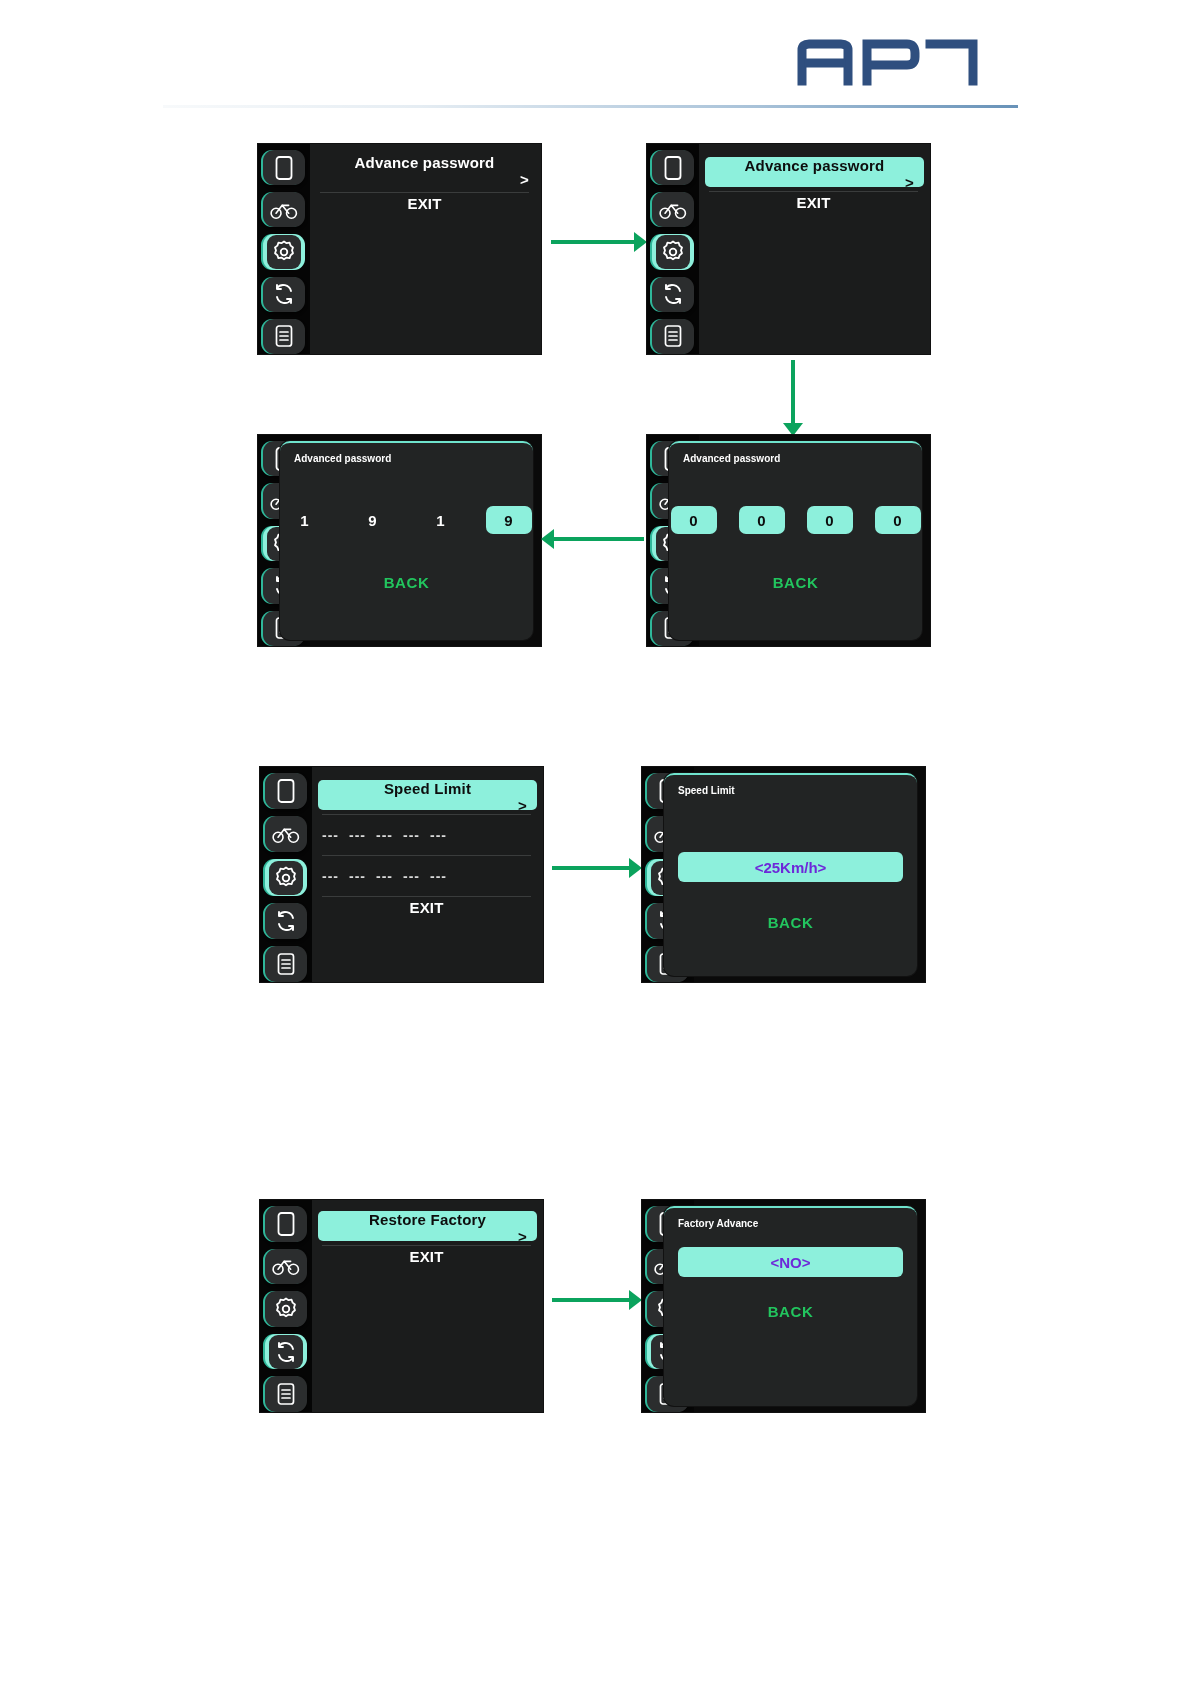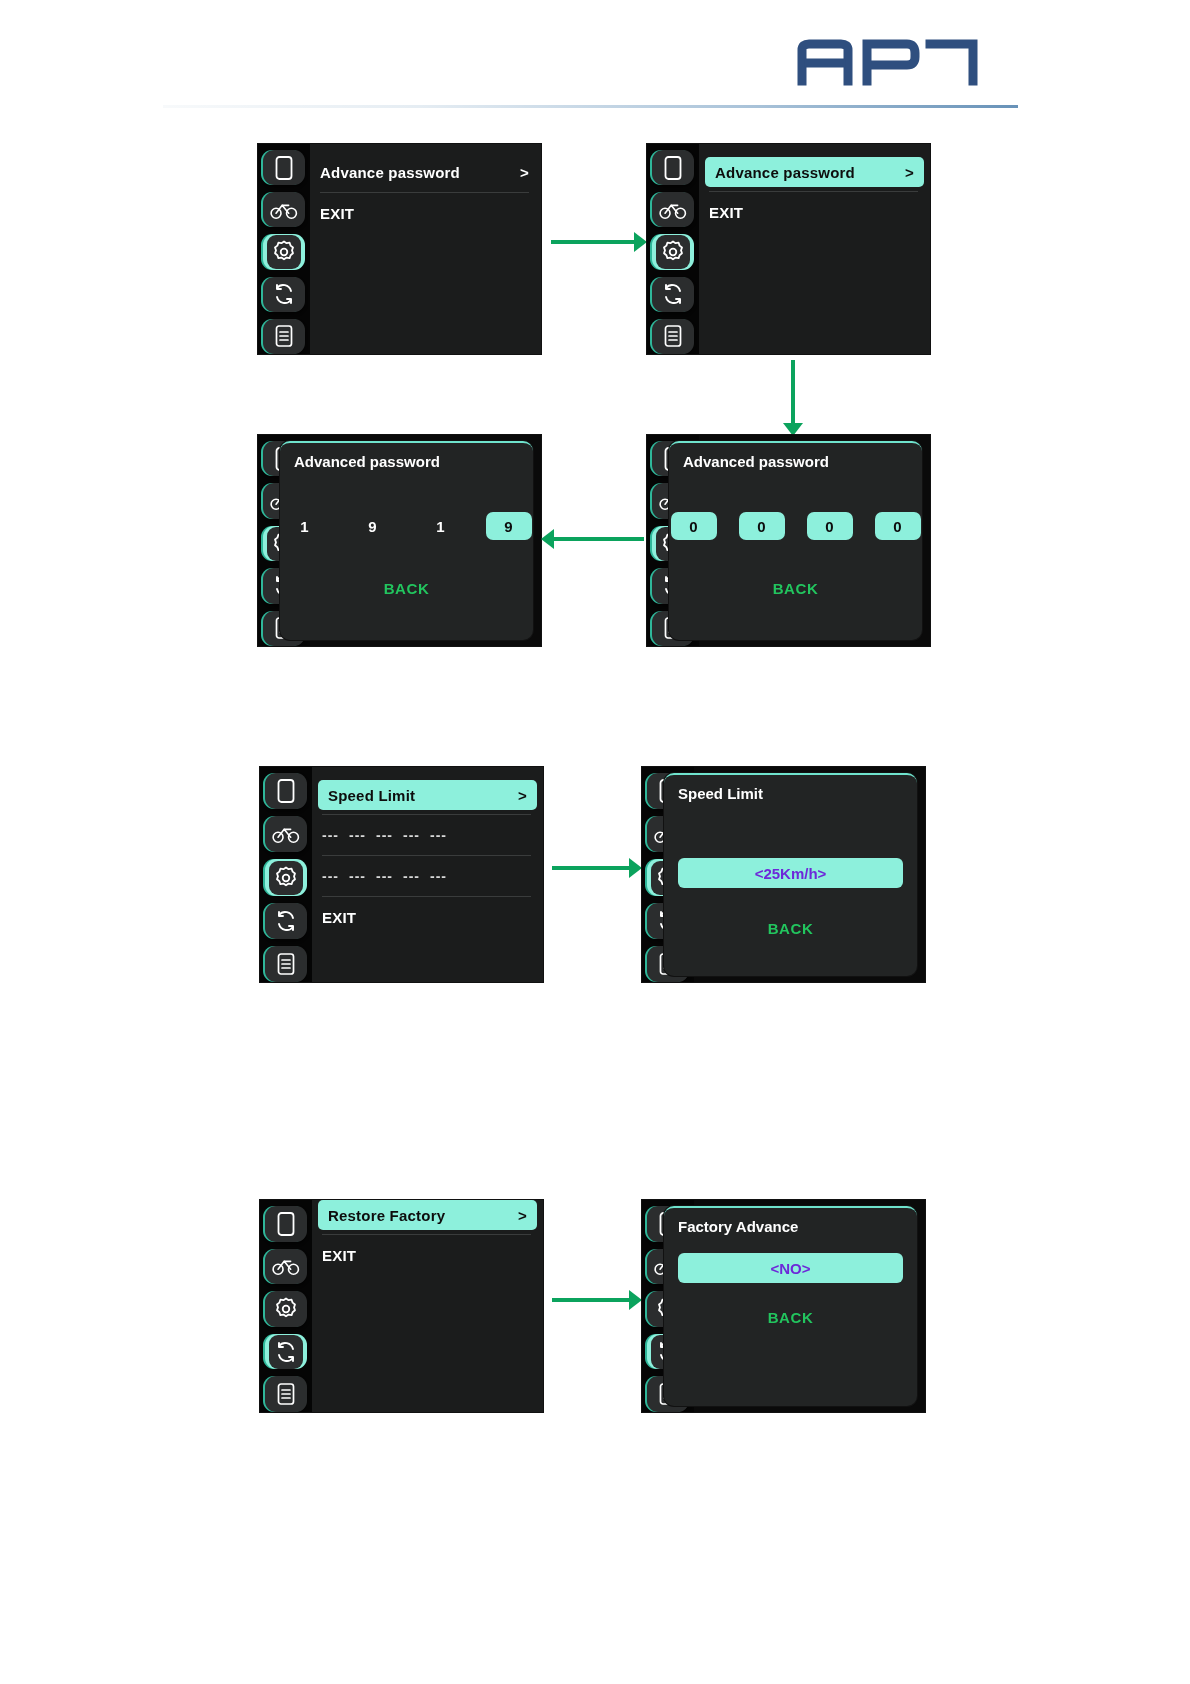--- a/index.html
+++ b/index.html
@@ -57,20 +57,21 @@
   .content{
     position:absolute; left:52px; right:0; top:0; bottom:0;
     background:#1b1c1c;
   }
   .row{
     height:36px; display:flex; align-items:center;
     padding:0 12px 0 10px;
     color:#ffffff; font-size:15px; font-weight:bold;
     letter-spacing:.2px;
     position:relative;
+    flex-direction:column;
   }
   .row .chev{margin-left:auto;font-size:15px;font-weight:bold;}
   .row.sel{
     background:#8df0dc; color:#0d0d0d;
     border-radius:5px; margin:0 6px; padding:0 10px;
     height:30px;
   }
   .row.sel .chev{color:#0d0d0d;}
   .divider{height:1px;background:#3a3c3c;margin:2px 12px 2px 10px;}
   .dashrow{
@@ -81,21 +82,21 @@
 
   
   .dialog{
     position:absolute; left:22px; top:6px; right:8px; bottom:6px;
     background:#222424;
     border-top:2px solid #6fe3cd;
     border-radius:10px;
     box-shadow:0 0 0 1px #111;
   }
   .dlg-title{
-    color:#fff;font-size:15px;font-weight:bold;
+    color:#fff;font-size:10px;font-weight:bold;
     padding:10px 0 0 14px;
   }
   .dlg-warn{
     color:#f5f028;font-size:14.5px;font-weight:bold;
     text-align:center;padding:14px 14px 0 14px;line-height:1.25;
   }
   .pinrow{
     display:flex;justify-content:center;align-items:center;
     gap:22px; margin-top:42px;
   }
@@ -557,21 +558,21 @@
     <div class="railbtn">
         <span class="ic">
           <svg width="20" height="24" viewBox="0 0 20 24">
             <rect x="2.5" y="2" width="15" height="20" rx="2.5" fill="none" stroke="#fff" stroke-width="1.7"></rect>
             <path d="M6 8h8M6 12h8M6 16h8" stroke="#fff" stroke-width="1.7" stroke-linecap="round"></path>
           </svg>
         </span>
       </div>
   </div>
   <div class="content">
-    <div class="row sel" style="margin-top:0;">
+    <div class="row sel" style="margin-top:11px;">
       <span>Restore Factory</span>
       <span class="chev">&gt;</span>
     </div>
     <div class="divider" style="margin-top:4px;"></div>
     <div class="row">
       <span>EXIT</span>
     </div>
   </div>
 </div>
 

